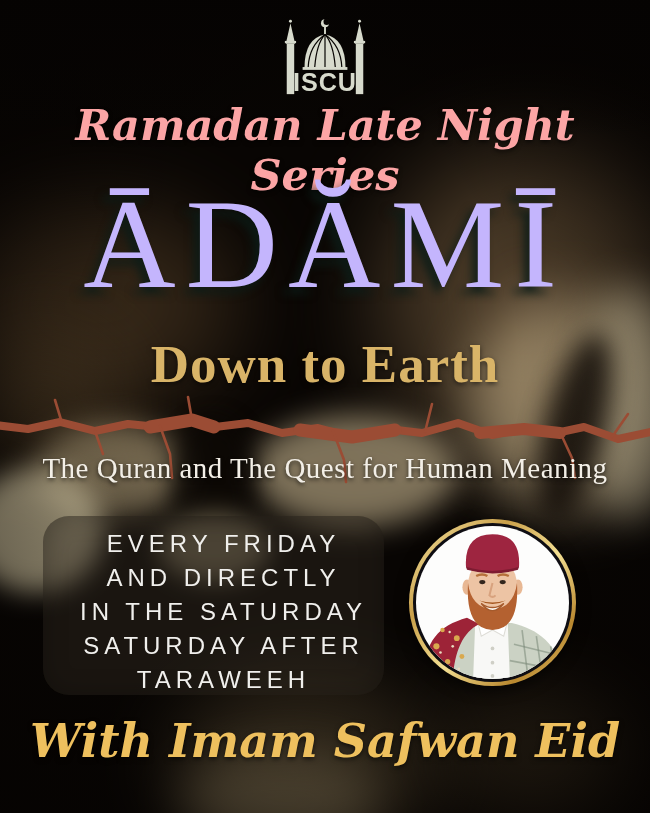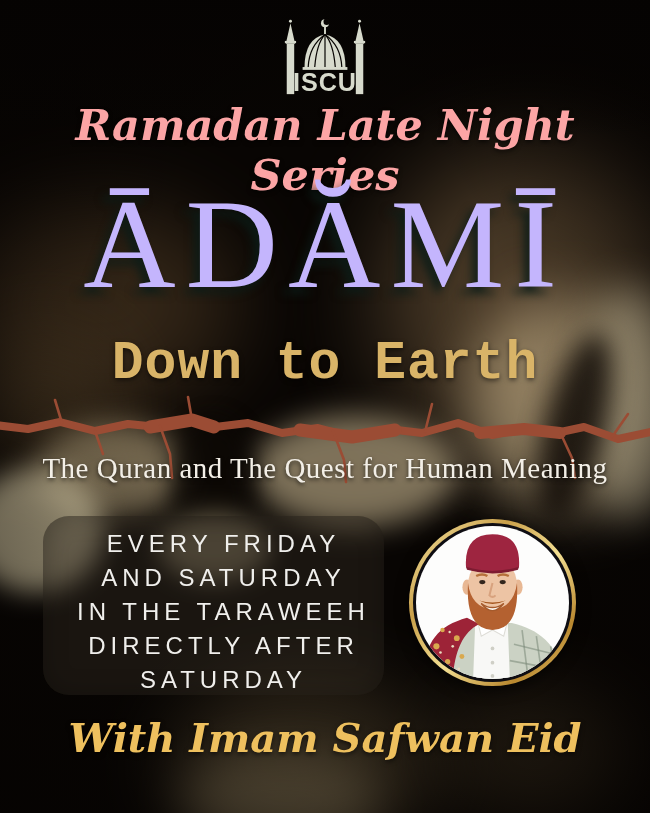--- a/index.html
+++ b/index.html
@@ -41,21 +41,21 @@
   }
   .main-title{
     top:158px;line-height:172px;
     font-family:"Liberation Serif",serif;font-weight:normal;
     font-size:128px;color:#c4b5fd;letter-spacing:10px;
     text-shadow:-6px 7px 9px rgba(12,28,24,.85);
     white-space:nowrap;
   }
   .subtitle{
     top:334px;
-    font-family:Liberation Mono, monospace;font-weight:bold;
+    font-family:Liberation Serif, serif;font-weight:bold;
     font-size:53px;color:#d9b468;letter-spacing:1px;
     text-shadow:0 2px 5px rgba(0,0,0,.55);
   }
   .crack-svg{position:absolute;left:0;top:392px;width:650px;height:100px;}
   .tagline{
     top:452px;
     font-family:"Liberation Serif",serif;font-weight:normal;
     font-size:29px;color:#f3efe7;letter-spacing:.5px;
     text-shadow:0 2px 4px rgba(0,0,0,.65);
     white-space:nowrap;
@@ -74,21 +74,21 @@
   .photo-ring{
     position:absolute;left:409px;top:519px;width:167px;height:167px;border-radius:50%;
     background:linear-gradient(135deg,#f6e9a7 0%,#caa04a 30%,#f3df92 55%,#b9882f 80%,#e8cd7c 100%);
     box-shadow:0 4px 14px rgba(0,0,0,.6);
   }
   .photo-dark{position:absolute;inset:4px;border-radius:50%;background:#0e0d12;}
   .photo-img{position:absolute;inset:7px;border-radius:50%;overflow:hidden;background:#fdfdfc;}
   .speaker-line{
     top:714px;
     font-family:"DejaVu Serif",serif;font-style:italic;font-weight:bold;
-    font-size:40px;color:#eec05e;
+    font-size:46px;color:#eec05e;
     text-shadow:0 2px 5px rgba(0,0,0,.6);
     white-space:nowrap;
   }
 </style>
 </head>
 <body>
 
 <div class="poster">
 
   <div>
@@ -171,24 +171,24 @@
         <path d="M612,45 L628,22"></path>
       </g>
     </g>
   </svg>
 
   <div class="layer tagline">The Quran and The Quest for Human Meaning</div>
 
   <div class="schedule-box">
     <div class="schedule-text">
       <div>EVERY FRIDAY</div>
-      <div>AND SATURDAY</div>
-      <div>IN THE TARAWEEH</div>
-      <div>DIRECTLY AFTER</div>
-      <div>SATURDAY</div>
+      <div>AND DIRECTLY</div>
+      <div>IN THE SATURDAY</div>
+      <div>SATURDAY AFTER</div>
+      <div>TARAWEEH</div>
     </div>
   </div>
 
   <div class="photo-ring">
     <div class="photo-dark"></div>
     <div class="photo-img">
       <svg width="100%" height="100%" viewBox="0 0 150 150">
 
         <g>
           <path d="M5,150 C10,116 32,101 56,95 L94,95 C120,101 140,116 145,150 Z" fill="#cbd2c4"></path>

